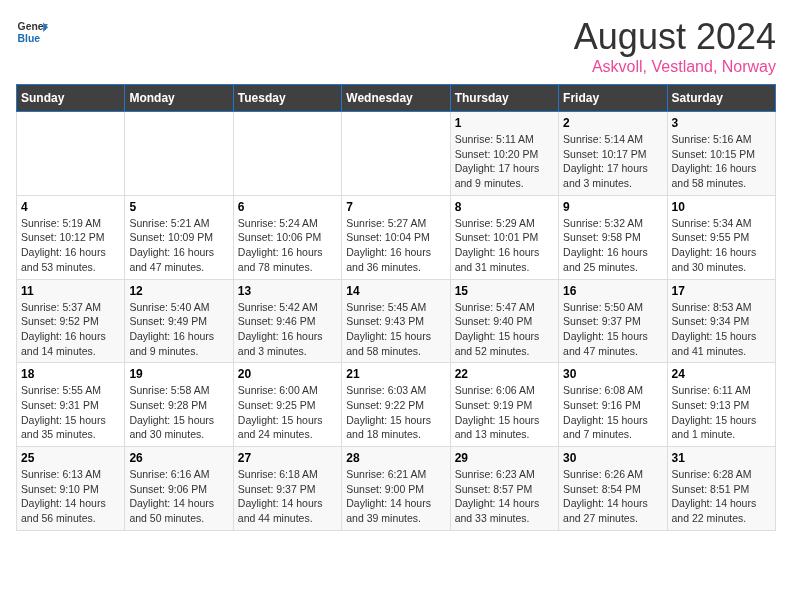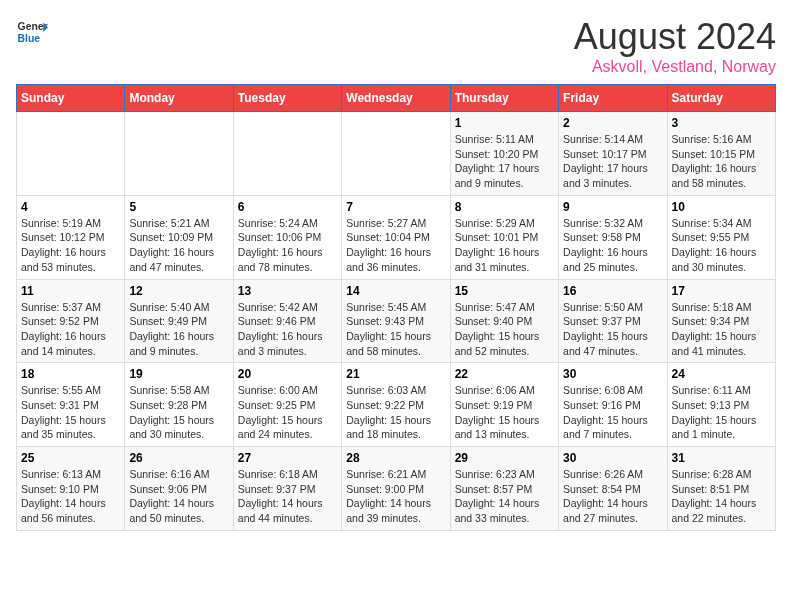--- a/index.html
+++ b/index.html
@@ -36,21 +36,21 @@
     .subtitle {
       font-size: 16px;
       color: #ec4899;
     }
     table {
       width: 100%;
       border-collapse: collapse;
       font-size: 11px;
     }
     thead tr {
-      background-color: #ef4444;
+      background-color: #404040;
       color: #fff;
     }
     thead th {
       padding: 6px 4px;
       text-align: left;
       font-size: 12px;
       font-weight: bold;
       border: 1px solid #2176c7;
     }
     tbody tr {
@@ -230,21 +230,21 @@
         </td>
         <td>
           <span class="day-number">16</span>
           <div class="cell-text">Sunrise: 5:50 AM</div>
           <div class="cell-text">Sunset: 9:37 PM</div>
           <div class="cell-text">Daylight: 15 hours</div>
           <div class="cell-text">and 47 minutes.</div>
         </td>
         <td>
           <span class="day-number">17</span>
-          <div class="cell-text">Sunrise: 5:18 AM</div>
+          <div class="cell-text">Sunrise: 8:53 AM</div>
           <div class="cell-text">Sunset: 9:34 PM</div>
           <div class="cell-text">Daylight: 15 hours</div>
           <div class="cell-text">and 41 minutes.</div>
         </td>
       </tr>
       <tr>
         <td>
           <span class="day-number">18</span>
           <div class="cell-text">Sunrise: 5:55 AM</div>
           <div class="cell-text">Sunset: 9:31 PM</div>

